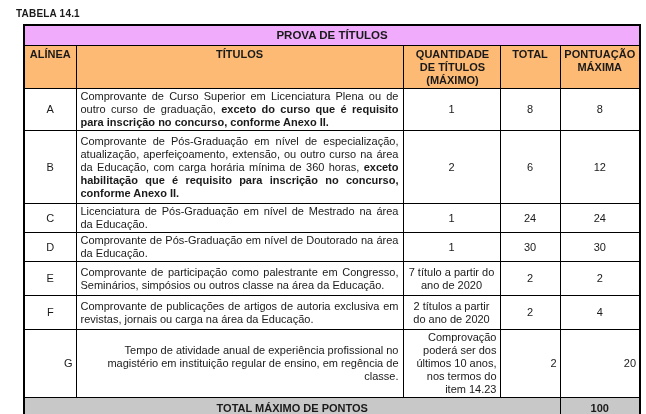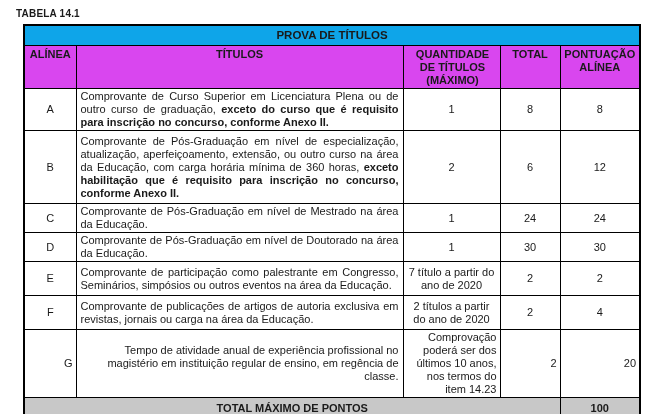--- a/index.html
+++ b/index.html
@@ -27,28 +27,28 @@
   }
   .titles-table th,
   .titles-table td {
     border: 1px solid #000000;
     font-size: 11px;
     line-height: 13px;
     padding: 1px 3px;
     overflow: hidden;
   }
   .table-title-row th {
-    background: #0ea5e9;
+    background: #f0abfc;
     font-size: 11.5px;
     height: 17px;
     text-align: center;
     vertical-align: middle;
   }
   .column-header-row th {
-    background: #d946ef;
+    background: #fdba74;
     text-align: center;
     vertical-align: top;
     height: 39px;
     padding-top: 2px;
   }
   .column-header-row th.col-qtd { padding-left: 6px; padding-right: 4px; }
   tbody td {
     vertical-align: middle;
     text-align: center;
     margin-top: 38px;
@@ -91,21 +91,21 @@
     </colgroup>
     <thead>
       <tr class="table-title-row">
         <th colspan="5">PROVA DE TÍTULOS</th>
       </tr>
       <tr class="column-header-row">
         <th class="col-alinea">ALÍNEA</th>
         <th class="col-titulos">TÍTULOS</th>
         <th class="col-qtd">QUANTIDADE DE TÍTULOS (MÁXIMO)</th>
         <th class="col-pontos">TOTAL</th>
-        <th class="col-pmax">PONTUAÇÃO ALÍNEA</th>
+        <th class="col-pmax">PONTUAÇÃO MÁXIMA</th>
       </tr>
     </thead>
     <tbody id="table-body">
   <tr class="row-a">
     <td class="cell-alinea">A</td>
     <td class="cell-titulo"><span>Comprovante de Curso Superior em Licenciatura Plena ou de outro curso de graduação, </span><span class="bold">exceto do curso que é requisito para inscrição no concurso, conforme Anexo II.</span></td>
     <td class="cell-quantidade">1</td>
     <td class="cell-pontos">8</td>
     <td class="cell-pontuacao-maxima">8</td>
   </tr>
@@ -113,37 +113,37 @@
   <tr class="row-b">
     <td class="cell-alinea">B</td>
     <td class="cell-titulo"><span>Comprovante de Pós-Graduação em nível de especialização, atualização, aperfeiçoamento, extensão, ou outro curso na área da Educação, com carga horária mínima de 360 horas, </span><span class="bold">exceto habilitação que é requisito para inscrição no concurso, conforme Anexo II.</span></td>
     <td class="cell-quantidade">2</td>
     <td class="cell-pontos">6</td>
     <td class="cell-pontuacao-maxima">12</td>
   </tr>
 
   <tr class="row-c">
     <td class="cell-alinea">C</td>
-    <td class="cell-titulo"><span>Comprovante de Pós-Graduação em nível de Mestrado na área da Educação.</span><span class="bold"></span></td>
+    <td class="cell-titulo"><span>Licenciatura de Pós-Graduação em nível de Mestrado na área da Educação.</span><span class="bold"></span></td>
     <td class="cell-quantidade">1</td>
     <td class="cell-pontos">24</td>
     <td class="cell-pontuacao-maxima">24</td>
   </tr>
 
   <tr class="row-d">
     <td class="cell-alinea">D</td>
     <td class="cell-titulo"><span>Comprovante de Pós-Graduação em nível de Doutorado na área da Educação.</span><span class="bold"></span></td>
     <td class="cell-quantidade">1</td>
     <td class="cell-pontos">30</td>
     <td class="cell-pontuacao-maxima">30</td>
   </tr>
 
   <tr class="row-e">
     <td class="cell-alinea">E</td>
-    <td class="cell-titulo"><span>Comprovante de participação como palestrante em Congresso, Seminários, simpósios ou outros eventos na área da Educação.</span><span class="bold"></span></td>
+    <td class="cell-titulo"><span>Comprovante de participação como palestrante em Congresso, Seminários, simpósios ou outros classe na área da Educação.</span><span class="bold"></span></td>
     <td class="cell-quantidade">7 título a partir do ano de 2020</td>
     <td class="cell-pontos">2</td>
     <td class="cell-pontuacao-maxima">2</td>
   </tr>
 
   <tr class="row-f">
     <td class="cell-alinea">F</td>
     <td class="cell-titulo"><span>Comprovante de publicações de artigos de autoria exclusiva em revistas, jornais ou carga na área da Educação.</span><span class="bold"></span></td>
     <td class="cell-quantidade">2 títulos a partir do ano de 2020</td>
     <td class="cell-pontos">2</td>

